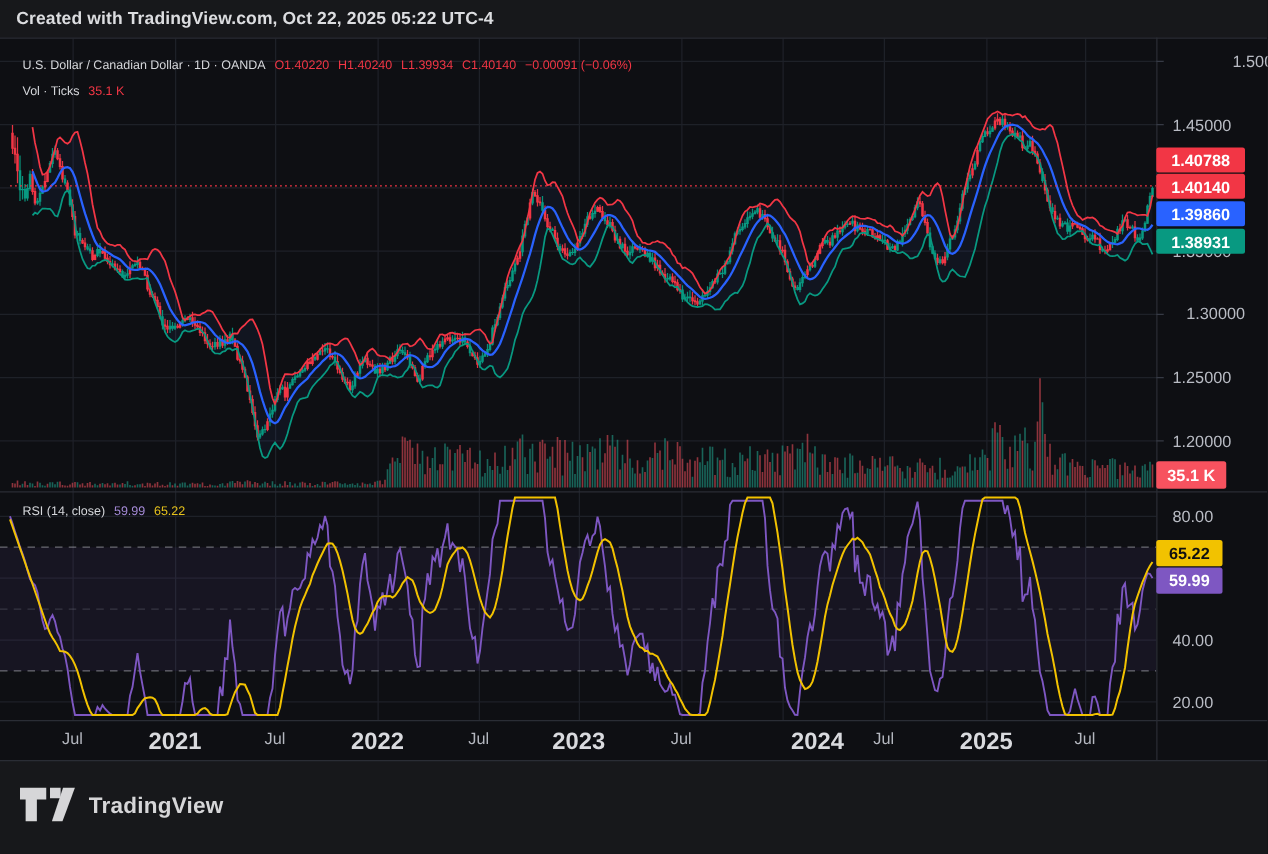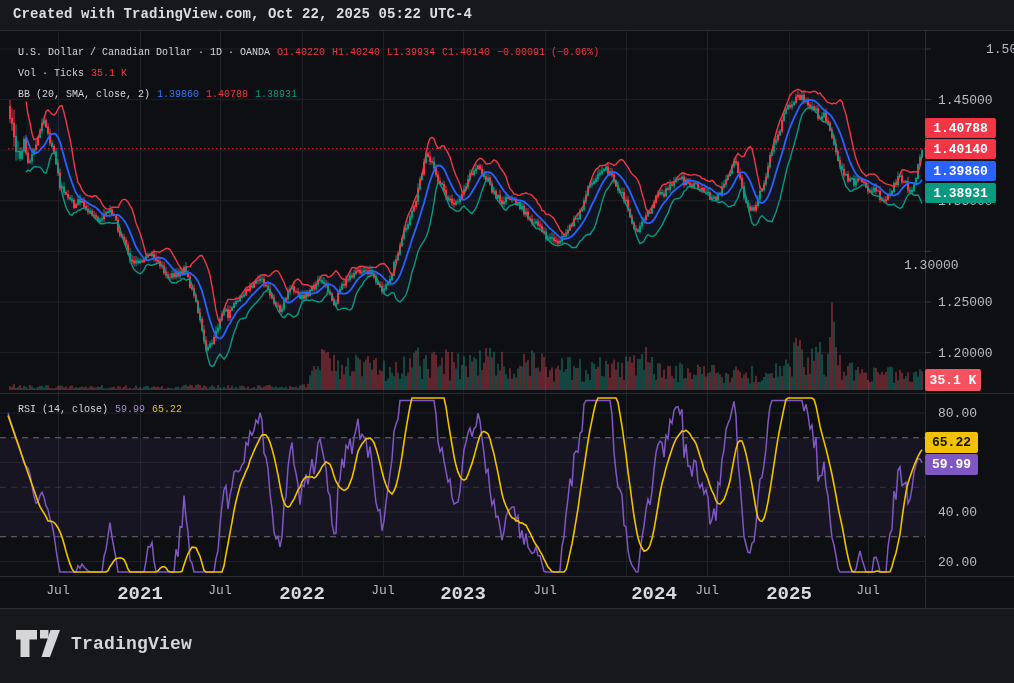--- a/index.html
+++ b/index.html
@@ -1,17 +1,17 @@
 <!DOCTYPE html>
 <html><head>
 <meta charset="utf-8">
 <style>
   html,body{margin:0;padding:0;background:#17181b;width:1014px;height:683px;overflow:hidden;
     font-family:"Liberation Sans","DejaVu Sans",sans-serif;-webkit-font-smoothing:antialiased;}
-  #stage{position:relative;width:1014px;height:683px;background:#17181b;font-family:Liberation Mono, monospace;}
+  #stage{position:relative;width:1014px;height:683px;background:#17181b;}
   .abs{position:absolute;}
   #chart-svg{position:absolute;left:0;top:0;z-index:1;}
   #text-layer{position:absolute;left:0;top:0;width:1014px;height:683px;z-index:2;pointer-events:none;}
   .attribution{left:13px;top:6px;font-size:14px;font-weight:600;color:#dcdde0;letter-spacing:.1px;}
   .legend{left:18px;font-size:10px;color:#d5d7db;white-space:nowrap;}
   .legend span{margin-right:7px;}
   .v-red{color:#f23645;} .v-blue{color:#3179f5;} .v-teal{color:#0a9981;}
   .v-purple{color:#a48ad6;} .v-yellow{color:#e7c31c;}
   .tick{position:absolute;font-size:13px;color:#b9bcc4;transform:translateY(-50%);}
   .xtick{position:absolute;font-size:13px;color:#b4b7bf;transform:translateX(-50%);top:583px;text-align:center;}
@@ -84,34 +84,31 @@
     <div class="abs attribution">Created with TradingView.com, Oct 22, 2025 05:22 UTC-4</div>
 
     <div class="abs legend" style="top:47px">
       <span>U.S. Dollar / Canadian Dollar · 1D · OANDA</span><span class="v-red">O1.40220</span><span class="v-red">H1.40240</span><span class="v-red">L1.39934</span><span class="v-red">C1.40140</span><span class="v-red">−0.00091 (−0.06%)</span>
     </div>
 
     <div class="abs legend" style="top:68px">
       <span>Vol · Ticks</span><span class="v-red">35.1 K</span>
     </div>
 
-    <div class="abs legend" style="top:89px">
-      <span>BB (20, SMA, close, 2)</span><span class="v-blue">1.39860</span><span class="v-red">1.40788</span><span class="v-teal">1.38931</span>
-    </div>
 
     <div class="abs legend" style="top:404px">
       <span>RSI (14, close)</span><span class="v-purple">59.99</span><span class="v-yellow">65.22</span>
     </div>
 
     <div id="ticks-host">
         <div class="tick" style="left: 938px; top: 49px; margin-left: 48px;">1.50000</div>
         <div class="tick" style="left: 938px; top: 99.6px;">1.45000</div>
         <div class="tick" style="left: 938px; top: 150.2px;">1.40000</div>
         <div class="tick" style="left: 938px; top: 200.8px;">1.35000</div>
-        <div class="tick" style="left: 904px; top: 251.4px; margin-top: 14px;">1.30000</div>
+        <div class="tick" style="left: 949px; top: 251.4px;">1.30000</div>
         <div class="tick" style="left: 938px; top: 302px;">1.25000</div>
         <div class="tick" style="left: 938px; top: 352.6px;">1.20000</div>
         <div class="tick" style="left: 938px; top: 413px;">80.00</div>
         <div class="tick" style="left: 938px; top: 512px; text-align: center;">40.00</div>
         <div class="tick" style="left: 938px; top: 561.5px;">20.00</div>
         <div class="xtick" style="left: 58px;">Jul</div>
         <div class="xtick major" style="left: 140px;">2021</div>
         <div class="xtick" style="left: 220px;">Jul</div>
         <div class="xtick major" style="left: 302px;">2022</div>
         <div class="xtick" style="left: 383px;">Jul</div>

